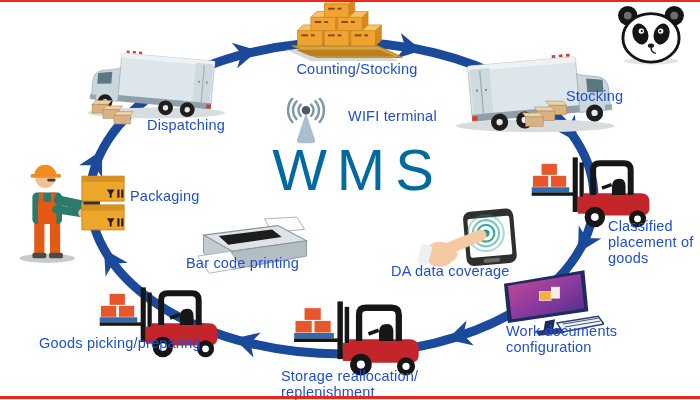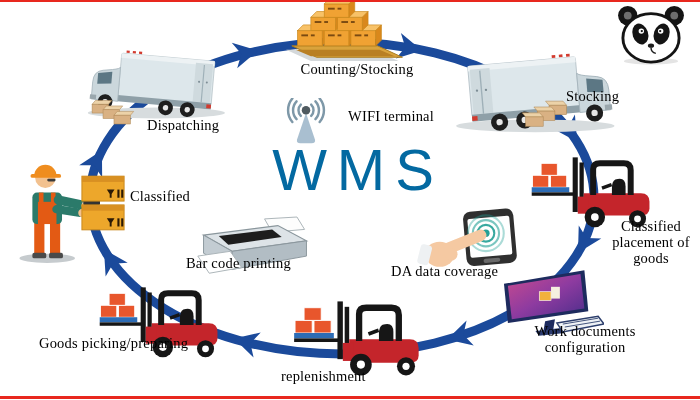--- a/index.html
+++ b/index.html
@@ -2,23 +2,23 @@
 <html><head>
 <meta charset="utf-8">
 <style>
   html,body{margin:0;padding:0;background:#fff;}
   #stage{position:relative;width:700px;height:400px;background:#ffffff;overflow:hidden;
          font-family:"Liberation Sans",sans-serif;}
   .redline{position:absolute;left:0;width:700px;height:2px;background:#e8281e;z-index:6;}
   #flow{position:absolute;left:0;top:0;z-index:1;}
   .icon{position:absolute;z-index:2;}
   .flip{transform:scaleX(-1);}
-  .lbl{position:absolute;z-index:3;color:#000000;font-size:14.5px;line-height:1.1;
-       letter-spacing:.2px;white-space:nowrap;font-family:Liberation Serif, serif;}
-  .wrap{white-space:normal;text-align:center;}
+  .lbl{position:absolute;z-index:3;color:#1d4ed8;font-size:14.5px;line-height:1.1;
+       letter-spacing:.2px;white-space:nowrap;}
+  .wrap{white-space:normal;}
   .center{text-align:center;}
   #wms{position:absolute;left:248px;top:136px;width:220px;z-index:3;text-align:center;
        font-size:58px;letter-spacing:10px;color:#0369a1;font-weight:normal;}
 </style>
 </head>
 <body>
 
 <div id="stage">
 
   <div class="redline" style="top:0"></div>
@@ -326,20 +326,21 @@
   </svg>
 
   <div class="lbl" style="left:147px;top:118px">Dispatching</div>
   <div class="lbl center" style="left:262px;top:62px;width:190px">Counting/Stocking</div>
   <div class="lbl" style="left:566px;top:89px">Stocking</div>
   <div class="lbl" style="left:348px;top:109px">WIFI terminal</div>
   <div class="lbl wrap" style="left:608px;top:219px;width:86px">Classified placement of goods</div>
   <div class="lbl" style="left:391px;top:264px">DA data coverage</div>
   <div class="lbl wrap" style="left:506px;top:324px;width:158px">Work documents configuration</div>
   <div class="lbl" style="left:281px;top:369px">
+    <div>Storage reallocation/</div>
     <div>replenishment</div>
   </div>
   <div class="lbl" style="left:39px;top:336px">Goods picking/preparing</div>
   <div class="lbl" style="left:186px;top:256px">Bar code printing</div>
-  <div class="lbl" style="left:130px;top:189px">Classified</div>
+  <div class="lbl" style="left:130px;top:189px">Packaging</div>
 
   <div id="wms">WMS</div>
 </div>
 
 </body></html>

